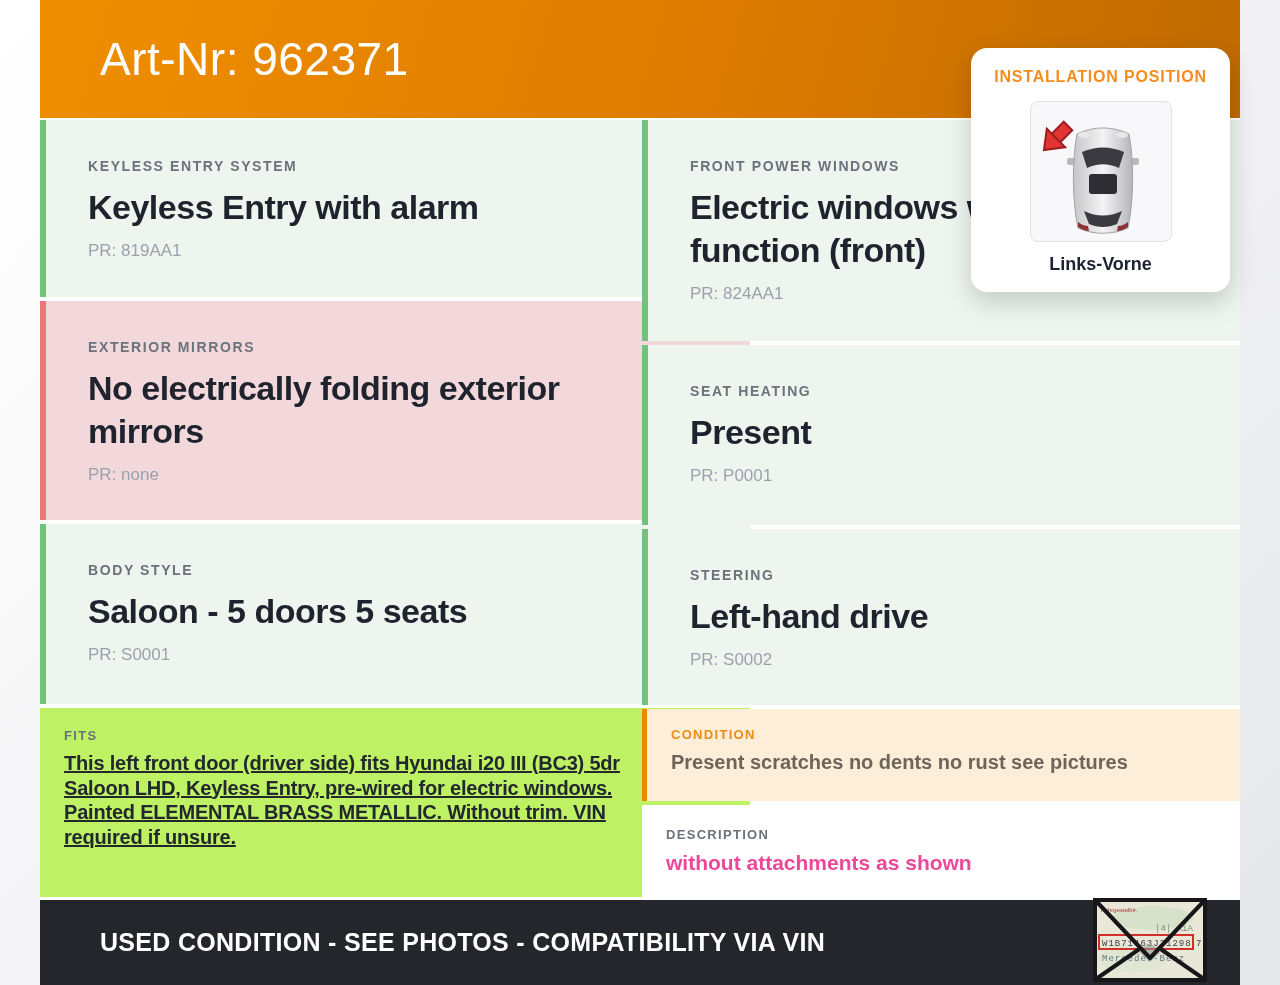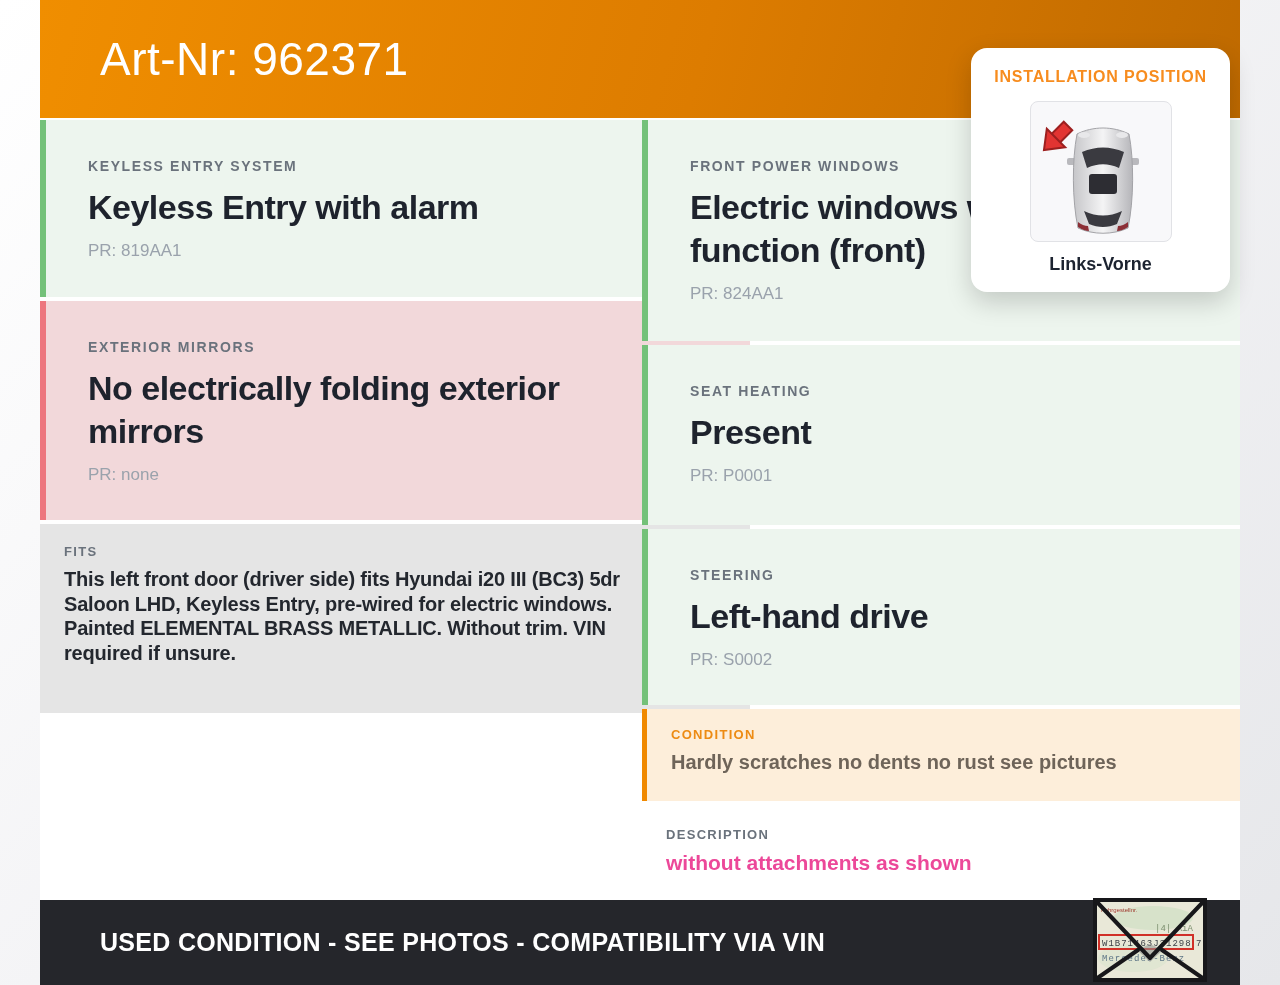--- a/index.html
+++ b/index.html
@@ -28,23 +28,23 @@
   .feat.green{background:#edf5ee;border-color:#74c179;}
   .feat.red{background:#f2d8da;border-color:#ed767e;}
   .flabel{font-size:14px;font-weight:700;letter-spacing:1.6px;color:#6a727c;}
   .fvalue{margin-top:12px;font-size:34px;line-height:43px;font-weight:800;color:#1e232d;letter-spacing:-0.5px;}
   .fvalue.narrow{max-width:540px;}
   .fpr{margin-top:12px;font-size:17px;color:#9aa2ac;}
 
   .h177{height:177px}.h219{height:219px}.h180l{height:180px}.h189{height:189px}
   .h221{height:221px}.h180r{height:180px}.h176{height:176px}.h92{height:92px}.h93{height:93px}
 
-  .plain{background:#e5e5e5;padding:20px 24px 0 24px;}
+  .plain{background:#bef264;padding:20px 24px 0 24px;}
   .plabel{font-size:13px;font-weight:700;letter-spacing:1.3px;color:#6a727c;}
-  .fits-text{margin-top:8px;max-width:560px;font-size:20px;line-height:24.5px;font-weight:700;color:#23272e;letter-spacing:-0.2px;}
+  .fits-text{margin-top:8px;max-width:560px;font-size:20px;line-height:24.5px;font-weight:700;color:#23272e;letter-spacing:-0.2px;text-decoration:underline;}
   .cond{background:#fdeeda;border-left:5px solid #f08900;padding:18px 20px 0 24px;}
   .cond .plabel{color:#ed8b13;}
   .cond-text{margin-top:9px;font-size:20px;font-weight:600;color:#6e6459;}
   .desc{background:#ffffff;padding:22px 24px 0 24px;}
   .desc-text{margin-top:9px;font-size:21px;font-weight:700;color:#ec4899;}
 
   
   .footer{position:absolute;left:0;top:900px;width:1200px;height:85px;background:#25262b;
           display:flex;align-items:center;}
   .footer .ftext{margin-left:60px;font-size:25px;font-weight:700;color:#ffffff;letter-spacing:0.3px;}
@@ -74,20 +74,25 @@
       <div class="card feat green h177">
         <div class="flabel">KEYLESS ENTRY SYSTEM</div>
         <div class="fvalue">Keyless Entry with alarm</div>
         <div class="fpr">PR: 819AA1</div>
       </div>
       <div class="card feat red h219">
         <div class="flabel">EXTERIOR MIRRORS</div>
         <div class="fvalue" style="max-width:480px">No electrically folding exterior mirrors</div>
         <div class="fpr">PR: none</div>
       </div>
+      <div class="card feat green h180l">
+        <div class="flabel">BODY STYLE</div>
+        <div class="fvalue">Saloon - 5 doors 5 seats</div>
+        <div class="fpr">PR: S0001</div>
+      </div>
       <div class="card plain h189">
         <div class="plabel">FITS</div>
         <div class="fits-text">This left front door (driver side) fits Hyundai i20 III (BC3) 5dr Saloon LHD, Keyless Entry, pre-wired for electric windows. Painted ELEMENTAL BRASS METALLIC. Without trim. VIN required if unsure.</div>
       </div>
     </div>
 
     <div class="col right">
       <div class="card feat green h221">
         <div class="flabel">FRONT POWER WINDOWS</div>
         <div class="fvalue narrow">Electric windows with automatic function (front)</div>
@@ -98,21 +103,21 @@
         <div class="fvalue">Present</div>
         <div class="fpr">PR: P0001</div>
       </div>
       <div class="card feat green h176">
         <div class="flabel">STEERING</div>
         <div class="fvalue">Left-hand drive</div>
         <div class="fpr">PR: S0002</div>
       </div>
       <div class="card cond h92">
         <div class="plabel">CONDITION</div>
-        <div class="cond-text">Hardly scratches no dents no rust see pictures</div>
+        <div class="cond-text">Present scratches no dents no rust see pictures</div>
       </div>
       <div class="card desc h93">
         <div class="plabel">DESCRIPTION</div>
         <div class="desc-text">without attachments as shown</div>
       </div>
     </div>
 
     <div class="footer">
       <div class="ftext">USED CONDITION - SEE PHOTOS - COMPATIBILITY VIA VIN</div>
     </div>

